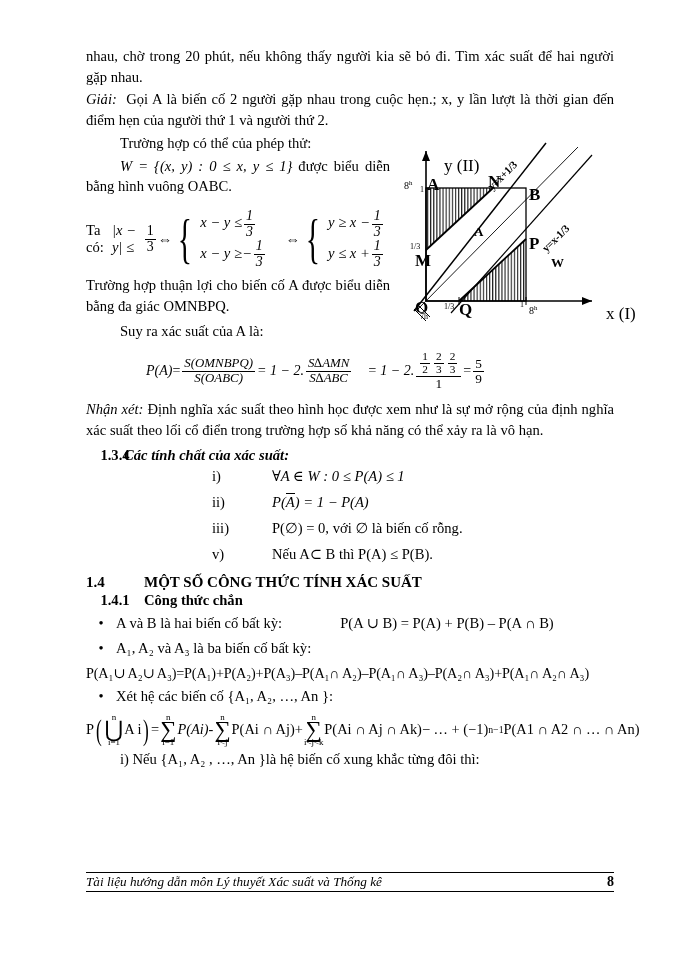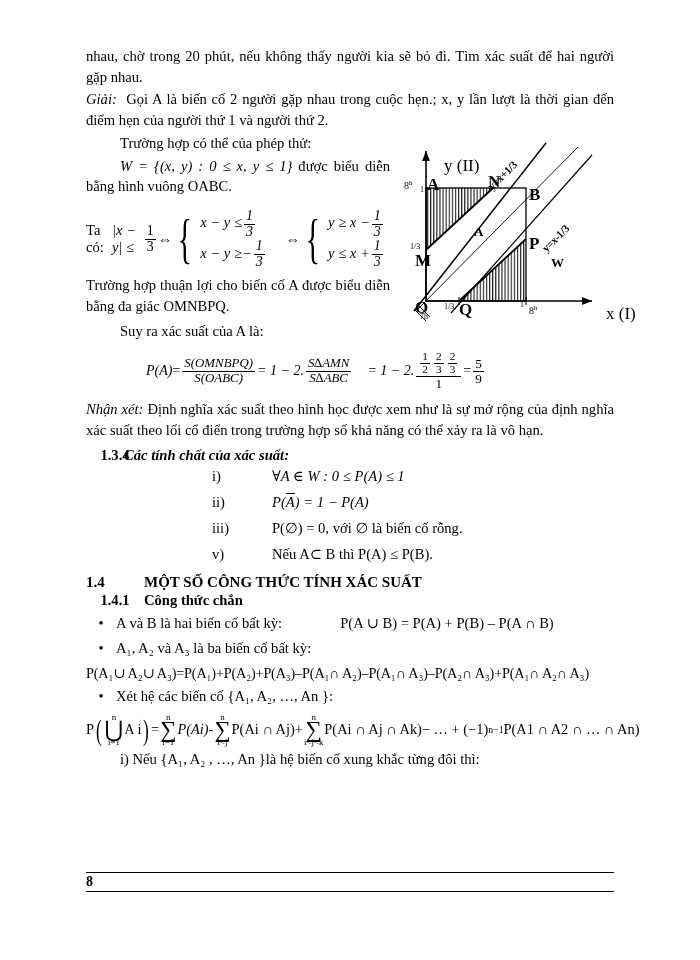--- a/index.html
+++ b/index.html
@@ -463,18 +463,19 @@
         <span>P(A1 ∩ A2 ∩ … ∩ An)</span>
     </div>
 
 
     <p class="para indent nojust">i) Nếu {A₁, A₂ , …, An }là hệ biến cố xung khắc từng đôi thì:</p>
   </div>
 
   <div class="footer">
     <div class="rule"></div>
     <div class="frow">
+      <span>Tài liệu hướng dẫn môn Lý thuyết Xác suất và Thống kê</span>
       <span class="pnum">8</span>
     </div>
     <div class="rule"></div>
   </div>
 
 </div>
 
 </body></html>

